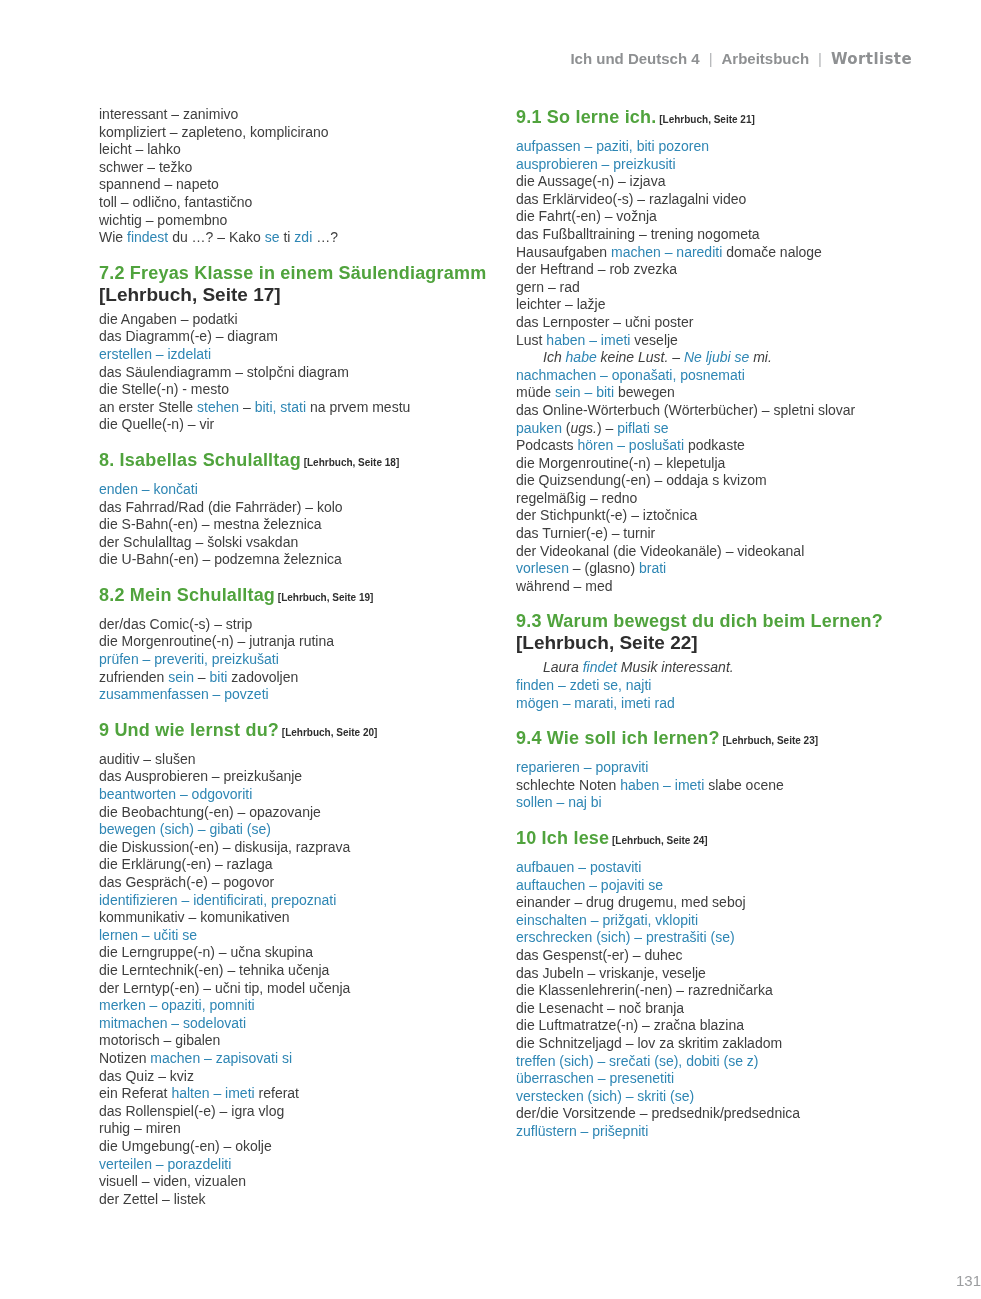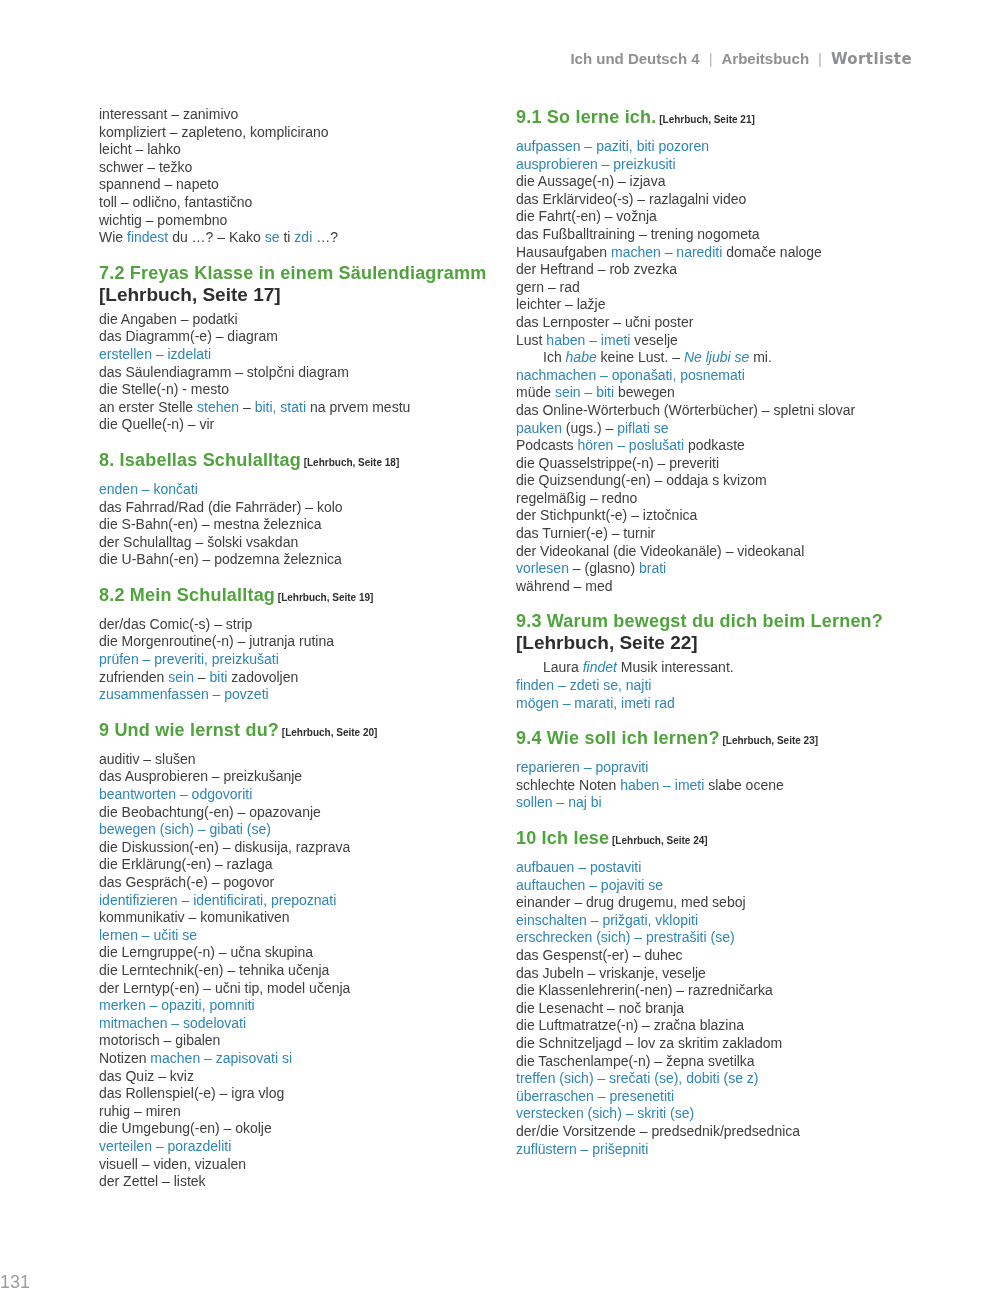--- a/index.html
+++ b/index.html
@@ -47,26 +47,26 @@
   .h-ref-line{
     font-size:19px;font-weight:bold;color:#2e2e2e;
     margin:0 0 8px 0;line-height:17px;
   }
   .entry{
     font-size:14px;line-height:17.6px;
     color:var(--text);
   }
   .entry.ind{padding-left:27px;}
   .entry .b{color:var(--blue);}
-  .entry .i{}
+  .entry .i{font-style:italic;}
   .entry .bi{color:var(--blue);font-style:italic;}
   .page-footer{
     position:absolute;left:0;right:0;top:1256px;
-    text-align:left;
-    font-size:18px;color:#9b9d9f;
+    text-align:right;
+    font-size:15px;color:#9b9d9f;
   }
 </style>
 </head>
 <body>
 
 <div class="page">
 
   <header class="page-header">
     <span class="hdr-part">Ich und Deutsch 4</span><span class="hdr-div">|</span><span class="hdr-part">Arbeitsbuch</span><span class="hdr-div">|</span><span class="hdr-wortliste">Wortliste</span>
   </header>
@@ -124,20 +124,21 @@
           <div class="entry"><span>kommunikativ – komunikativen</span></div>
           <div class="entry"><span class="b">lernen – učiti se</span></div>
           <div class="entry"><span>die Lerngruppe(-n) – učna skupina</span></div>
           <div class="entry"><span>die Lerntechnik(-en) – tehnika učenja</span></div>
           <div class="entry"><span>der Lerntyp(-en) – učni tip, model učenja</span></div>
           <div class="entry"><span class="b">merken – opaziti, pomniti</span></div>
           <div class="entry"><span class="b">mitmachen – sodelovati</span></div>
           <div class="entry"><span>motorisch – gibalen</span></div>
           <div class="entry"><span>Notizen </span><span class="b">machen – zapisovati si</span></div>
           <div class="entry"><span>das Quiz – kviz</span></div>
+          <div class="entry"><span>ein Referat </span><span class="b">halten – imeti</span><span> referat</span></div>
           <div class="entry"><span>das Rollenspiel(-e) – igra vlog</span></div>
           <div class="entry"><span>ruhig – miren</span></div>
           <div class="entry"><span>die Umgebung(-en) – okolje</span></div>
           <div class="entry"><span class="b">verteilen – porazdeliti</span></div>
           <div class="entry"><span>visuell – viden, vizualen</span></div>
           <div class="entry"><span>der Zettel – listek</span></div>
         </section>
       </div>
     <div class="col col-right" id="col-right">
         <section class="vsec">
@@ -153,21 +154,21 @@
           <div class="entry"><span>gern – rad</span></div>
           <div class="entry"><span>leichter – lažje</span></div>
           <div class="entry"><span>das Lernposter – učni poster</span></div>
           <div class="entry"><span>Lust </span><span class="b">haben – imeti</span><span> veselje</span></div>
           <div class="entry ind"><span class="i">Ich </span><span class="bi">habe</span><span class="i"> keine Lust. – </span><span class="bi">Ne ljubi se</span><span class="i"> mi.</span></div>
           <div class="entry"><span class="b">nachmachen – oponašati, posnemati</span></div>
           <div class="entry"><span>müde </span><span class="b">sein – biti</span><span> bewegen</span></div>
           <div class="entry"><span>das Online-Wörterbuch (Wörterbücher) – spletni slovar</span></div>
           <div class="entry"><span class="b">pauken</span><span> (</span><span class="i">ugs.</span><span>) – </span><span class="b">piflati se</span></div>
           <div class="entry"><span>Podcasts </span><span class="b">hören – poslušati</span><span> podkaste</span></div>
-          <div class="entry"><span>die Quasselstrippe(-n) – preveriti</span></div>
+          <div class="entry"><span>die Morgenroutine(-n) – klepetulja</span></div>
           <div class="entry"><span>die Quizsendung(-en) – oddaja s kvizom</span></div>
           <div class="entry"><span>regelmäßig – redno</span></div>
           <div class="entry"><span>der Stichpunkt(-e) – iztočnica</span></div>
           <div class="entry"><span>das Turnier(-e) – turnir</span></div>
           <div class="entry"><span>der Videokanal (die Videokanäle) – videokanal</span></div>
           <div class="entry"><span class="b">vorlesen</span><span> – (glasno) </span><span class="b">brati</span></div>
           <div class="entry"><span>während – med</span></div>
         </section>
         <section class="vsec">
           <h2 class="shead tight"><span class="h-title">9.3 Warum bewegst du dich beim Lernen?</span></h2>
@@ -188,21 +189,20 @@
           <div class="entry"><span class="b">auftauchen – pojaviti se</span></div>
           <div class="entry"><span>einander – drug drugemu, med seboj</span></div>
           <div class="entry"><span class="b">einschalten – prižgati, vklopiti</span></div>
           <div class="entry"><span class="b">erschrecken (sich) – prestrašiti (se)</span></div>
           <div class="entry"><span>das Gespenst(-er) – duhec</span></div>
           <div class="entry"><span>das Jubeln – vriskanje, veselje</span></div>
           <div class="entry"><span>die Klassenlehrerin(-nen) – razredničarka</span></div>
           <div class="entry"><span>die Lesenacht – noč branja</span></div>
           <div class="entry"><span>die Luftmatratze(-n) – zračna blazina</span></div>
           <div class="entry"><span>die Schnitzeljagd – lov za skritim zakladom</span></div>
-          <div class="entry"><span>die Taschenlampe(-n) – žepna svetilka</span></div>
           <div class="entry"><span class="b">treffen (sich) – srečati (se), dobiti (se z)</span></div>
           <div class="entry"><span class="b">überraschen – presenetiti</span></div>
           <div class="entry"><span class="b">verstecken (sich) – skriti (se)</span></div>
           <div class="entry"><span>der/die Vorsitzende – predsednik/predsednica</span></div>
           <div class="entry"><span class="b">zuflüstern – prišepniti</span></div>
         </section>
       </div>
   </main>
 
   <footer class="page-footer">

